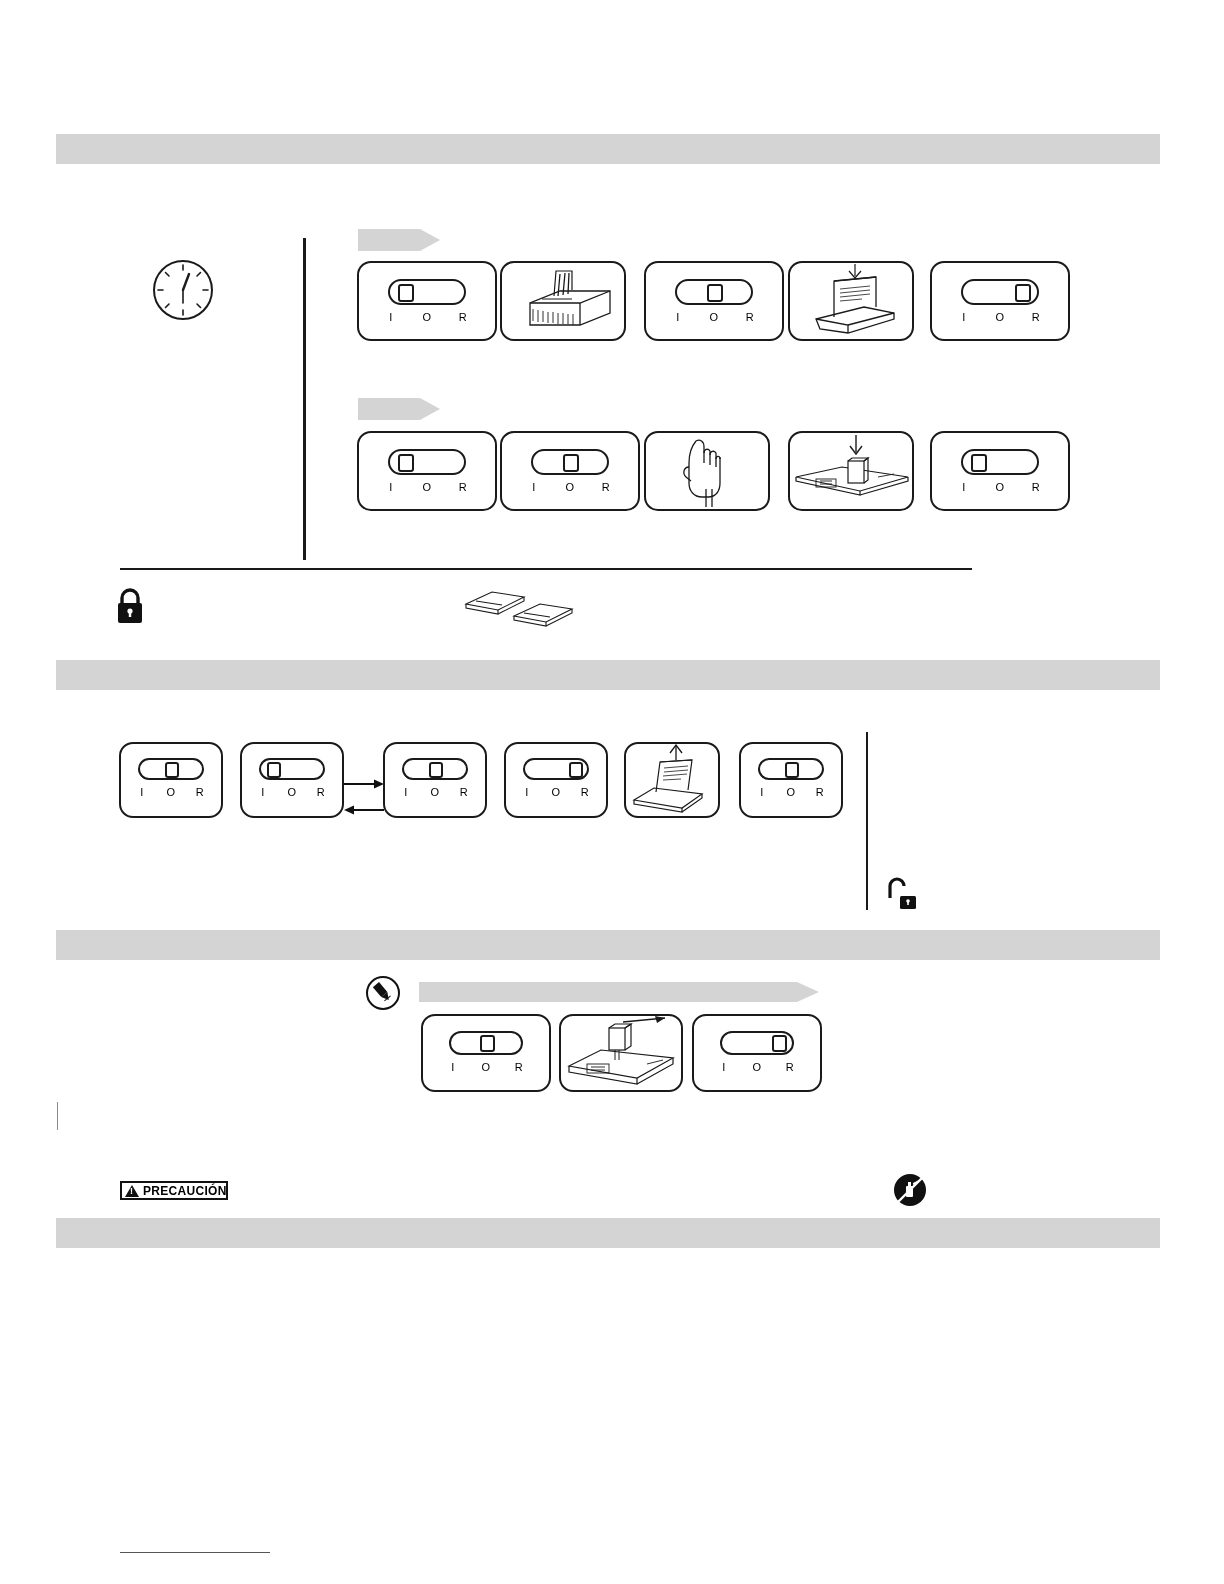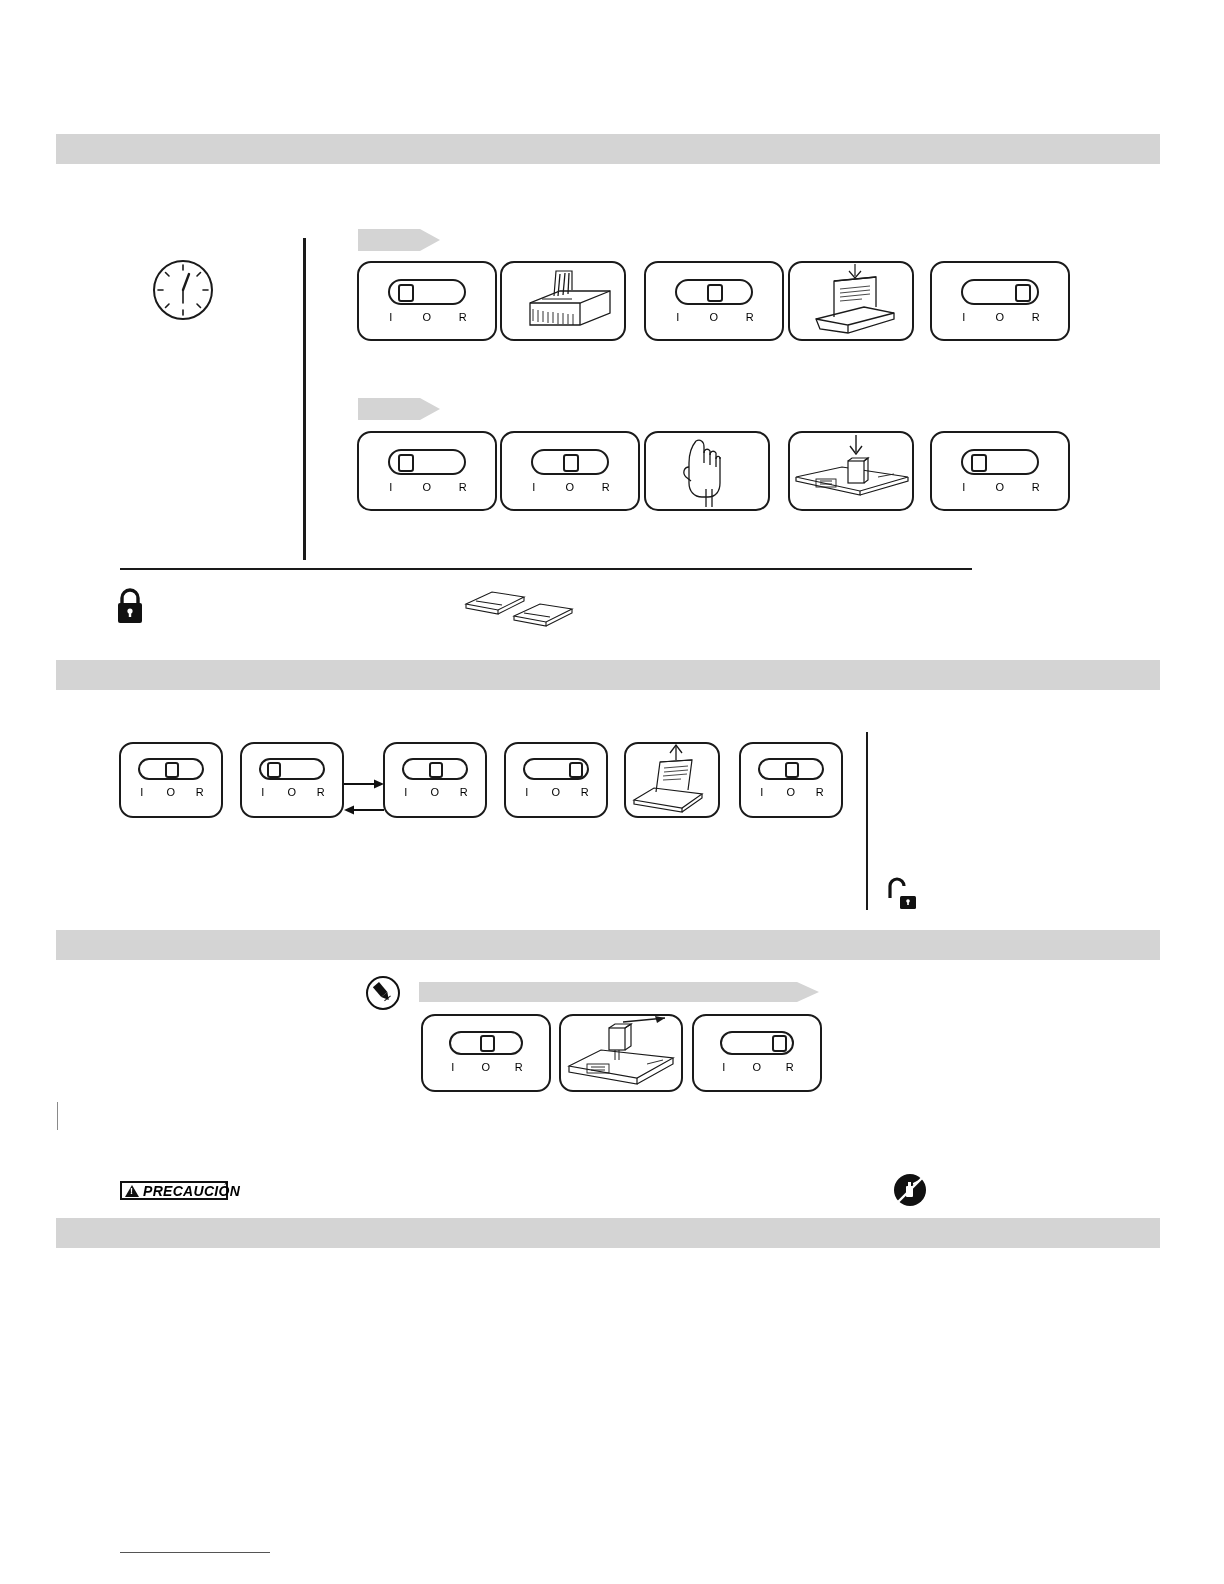--- a/index.html
+++ b/index.html
@@ -124,24 +124,23 @@
   .caution .tri::after{
     content: "!";
     position: absolute;
     left: -2px; top: 1px;
     color: #fff;
     font-size: 9px;
     font-weight: bold;
     line-height: 10px;
   }
   .caution .txt {
-    font-size: 14px;
+    font-size: 12px;
     font-weight: bold;
     letter-spacing: 0.3px;
-    font-style: italic;
   }
 
   
   .nospray {
     position: absolute;
     width: 32px; height: 32px;
     border-radius: 50%;
     background: #111;
   }
 

